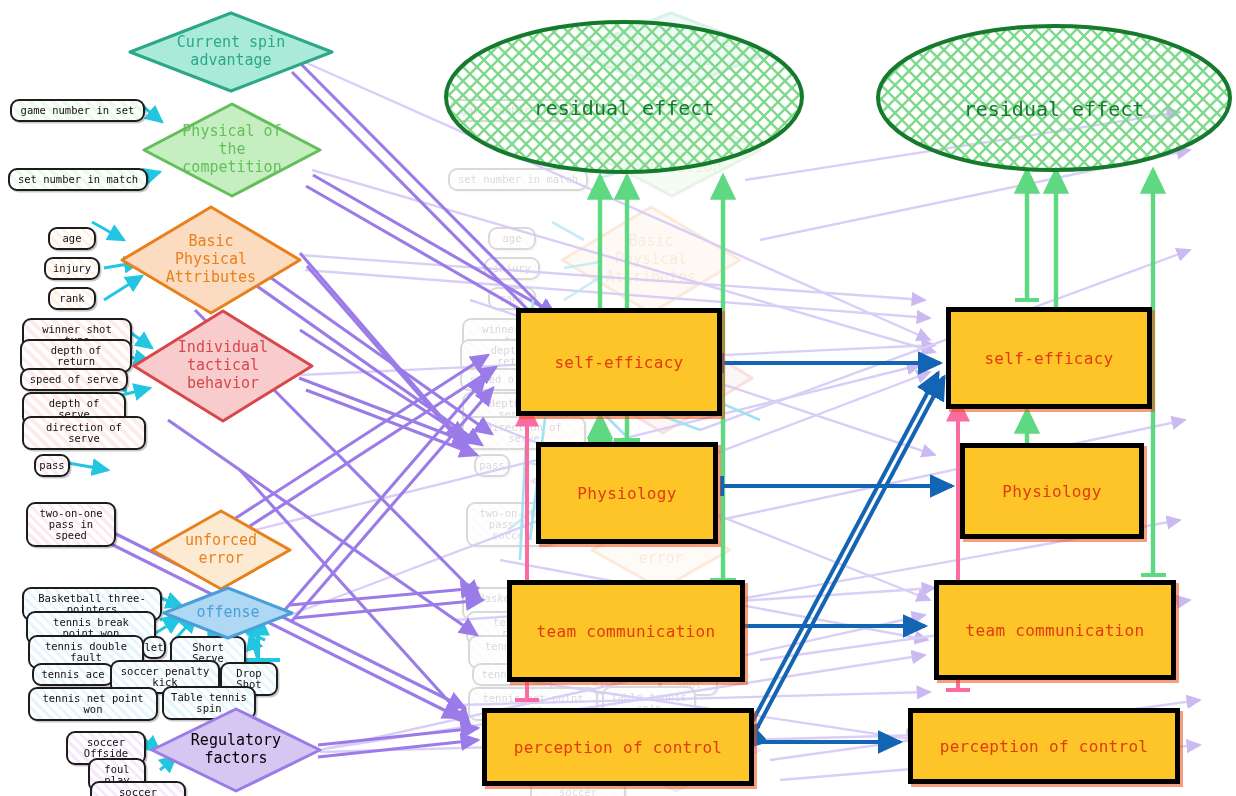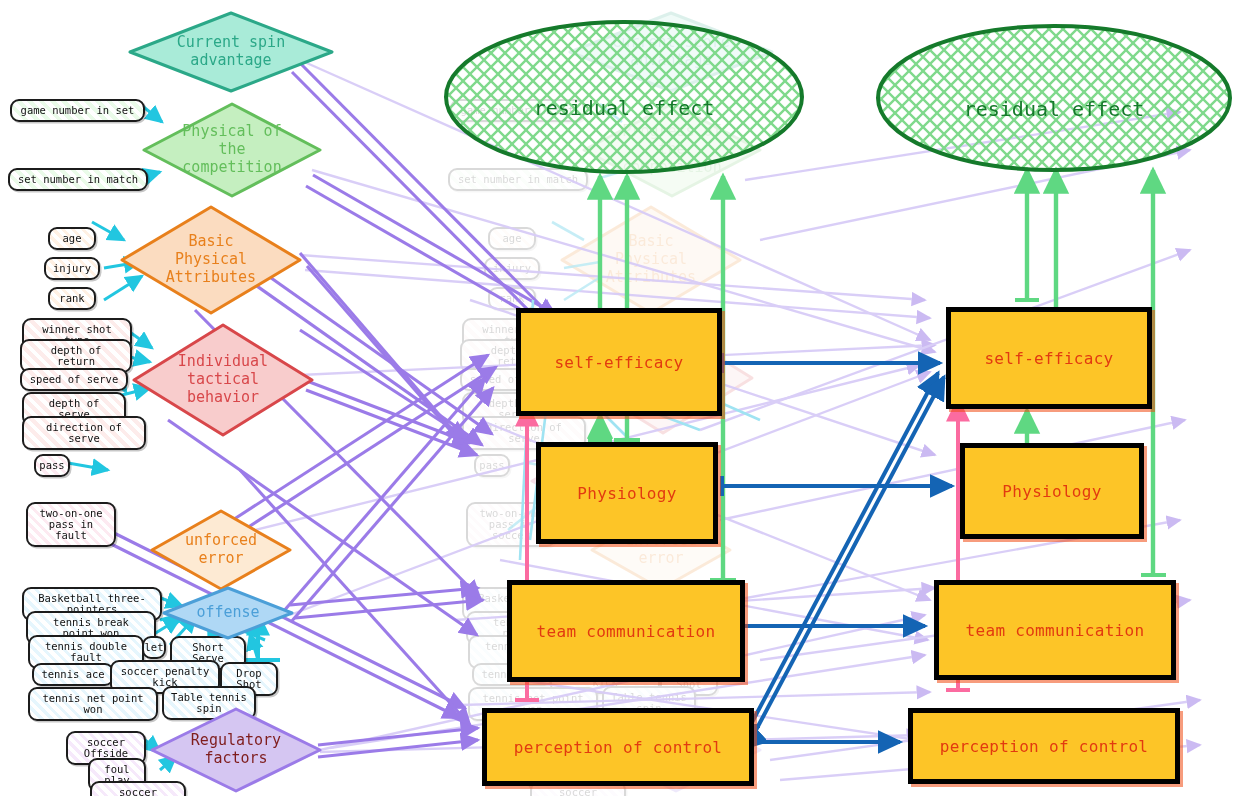--- a/index.html
+++ b/index.html
@@ -323,21 +323,21 @@
   <div class="node chip orange" style="left:48px;top:287px;width:48px;">rank</div>
 
   <div class="node chip red" style="left:22px;top:318px;width:110px;">winner shot type</div>
   <div class="node chip red" style="left:20px;top:339px;width:112px;">depth of return</div>
   <div class="node chip red" style="left:20px;top:368px;width:108px;">speed of serve</div>
   <div class="node chip red" style="left:22px;top:392px;width:104px;">depth of serve</div>
   <div class="node chip red" style="left:22px;top:416px;width:124px;">direction of serve</div>
 
   <div class="node chip pink" style="left:34px;top:454px;width:36px;">pass</div>
   <div class="node chip pink" style="left:26px;top:502px;width:90px;white-space:pre-line;">two-on-one
-pass in fault</div>
+pass in speed</div>
 
   <div class="node chip blue" style="left:22px;top:587px;width:140px;">Basketball three-pointers</div>
   <div class="node chip blue" style="left:26px;top:611px;width:130px;">tennis break point won</div>
   <div class="node chip blue" style="left:28px;top:635px;width:116px;">tennis double fault</div>
   <div class="node chip blue" style="left:142px;top:636px;width:24px;">let</div>
   <div class="node chip blue" style="left:170px;top:636px;width:76px;">Short Serve</div>
   <div class="node chip blue" style="left:32px;top:663px;width:82px;">tennis ace</div>
   <div class="node chip blue" style="left:110px;top:660px;width:110px;">soccer penalty kick</div>
   <div class="node chip blue" style="left:220px;top:662px;width:58px;">Drop Shot</div>
   <div class="node chip blue" style="left:28px;top:687px;width:130px;">tennis net point won</div>
@@ -366,21 +366,21 @@
 
   <div class="dia" style="left:118px;top:204px;width:186px;height:112px;">
     <svg width="186" height="112">
         <path d="M93,3 L182,56 L93,109 L4,56 Z" fill="#FBDCC0" stroke="#E8801C" stroke-width="3" stroke-linejoin="round"></path>
       </svg>
     <div class="lbl" style="color:#E8801C">Basic
 Physical
 Attributes</div>
   </div>
 
-  <div class="dia" style="left:130px;top:322px;width:186px;height:116px;">
+  <div class="dia" style="left:130px;top:308px;width:186px;height:116px;">
     <svg width="186" height="116">
         <path d="M93,3 L182,58 L93,113 L4,58 Z" fill="#F8CCCC" stroke="#D8474A" stroke-width="3" stroke-linejoin="round"></path>
       </svg>
     <div class="lbl" style="color:#D8474A">Individual
 tactical
 behavior</div>
   </div>
 
 
   <div class="dia" style="left:148px;top:508px;width:146px;height:84px;">
@@ -395,21 +395,21 @@
     <svg width="136" height="56">
         <path d="M68,3 L132,28 L68,53 L4,28 Z" fill="#AFD8F5" stroke="#4B9FD8" stroke-width="3" stroke-linejoin="round"></path>
       </svg>
     <div class="lbl" style="color:#4B9FD8">offense</div>
   </div>
 
   <div class="dia" style="left:148px;top:706px;width:176px;height:88px;">
     <svg width="176" height="88">
         <path d="M88,3 L172,44 L88,85 L4,44 Z" fill="#D5C6F2" stroke="#9B7BE8" stroke-width="3" stroke-linejoin="round"></path>
       </svg>
-    <div class="lbl" style="color:#7f1d1d">Regulatory
+    <div class="lbl" style="color:#000000">Regulatory
 factors</div>
   </div>
 
   <div class="ellipse" style="left:442px;top:18px;width:364px;height:158px;">
     <svg width="364" height="158">
         <ellipse cx="182" cy="79" rx="178" ry="75" fill="url(#xh)" stroke="#157A2B" stroke-width="4"></ellipse>
       </svg>
     <div class="lbl">residual effect</div>
   </div>
   <div class="ellipse" style="left:874px;top:22px;width:360px;height:152px;">

